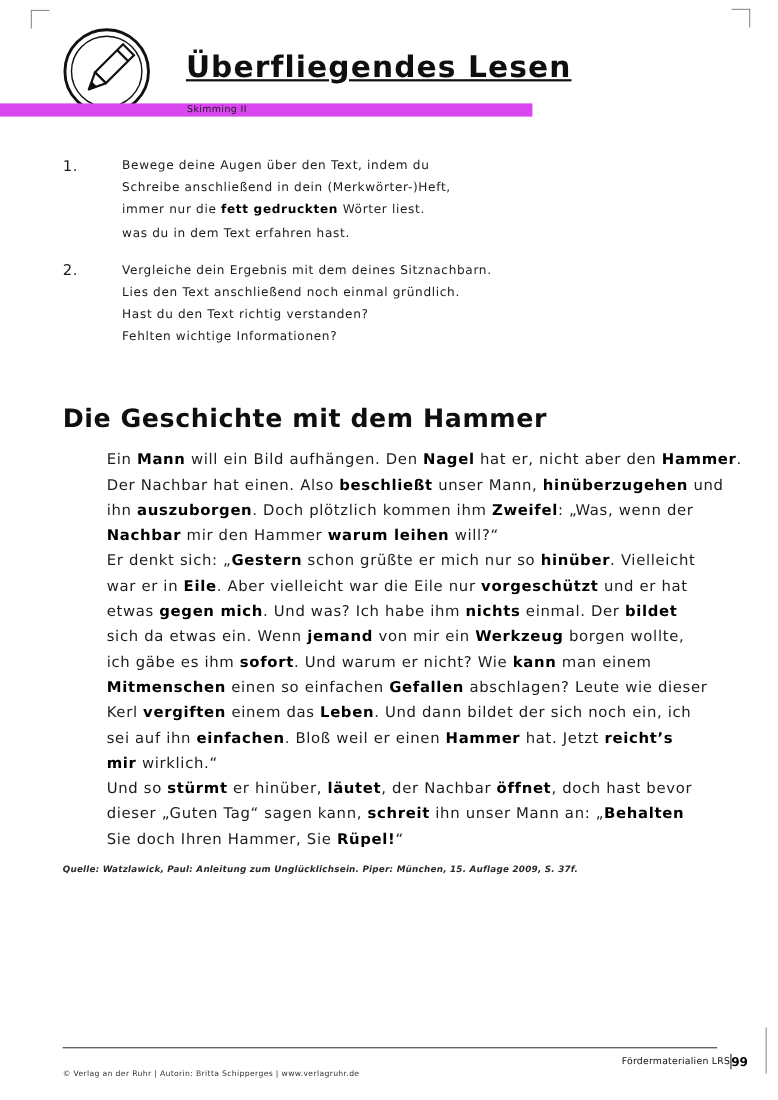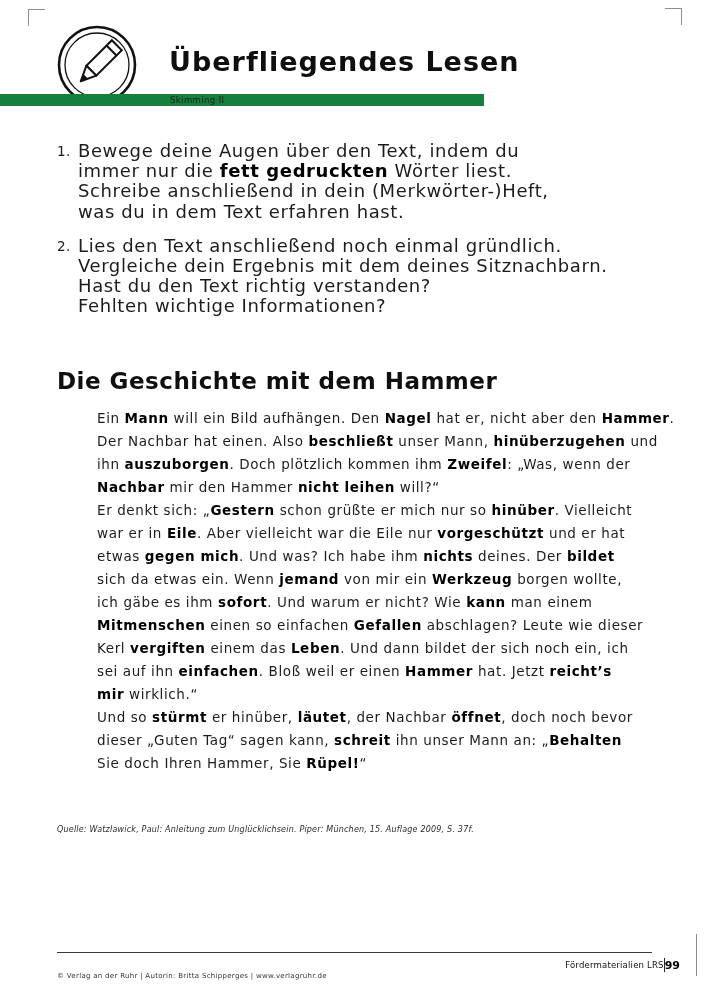--- a/index.html
+++ b/index.html
@@ -7,50 +7,50 @@
   .page {
     position:relative; width:707px; height:1000px; background:#fff;
     font-family:"DejaVu Sans", sans-serif; color:#1c1c1c; overflow:hidden;
   }
   .mark { position:absolute; background:#8d8d8d; }
 
   
   .logo { position:absolute; left:56px; top:24px; width:82px; height:82px; }
   .title {
     position:absolute; left:169px; top:46px; font-size:27px; font-weight:bold;
-    letter-spacing:1px; color:#0f0f0f; white-space:nowrap;
+    letter-spacing:1px; color:#0f0f0f; white-space:nowrap;text-decoration:underline;
   }
-  .subtitle-bar { position:absolute; left:0; top:94px; width:484px; height:12px; background:#15803d; }
+  .subtitle-bar { position:absolute; left:0; top:94px; width:484px; height:12px; background:#d946ef; }
   .subtitle-bar .sub {
     position:absolute; left:170px; top:0; font-size:8.5px; line-height:12px;
     letter-spacing:0.4px; color:#1d1d1d;
   }
 
   
   .text-line { white-space:pre; }
   .b { font-weight:bold; color:#000; }
 
   
   .instructions { position:absolute; left:57px; top:141px; width:600px; }
   .inst { display:flex; margin-bottom:14px; }
   .inst-num { width:21px; flex:0 0 21px; font-size:13.5px; line-height:20.2px; letter-spacing:0.5px; }
-  .inst-body .text-line { font-size:18px; line-height:20.2px; letter-spacing:0.6px; }
+  .inst-body .text-line { font-size:11px; line-height:20.2px; letter-spacing:0.6px;margin-left:33px; }
 
   
   .story-title {
     position:absolute; left:57px; top:368px; font-size:23px; font-weight:bold;
     letter-spacing:0.5px; color:#0f0f0f; white-space:nowrap;
   }
   .story { position:absolute; left:57px; top:407px; width:610px;margin-left:40px; }
   .story .text-line { font-size:13.5px; line-height:23px; letter-spacing:0.6px; }
 
   
   .source {
-    position:absolute; left:57px; top:825px; font-size:8px; font-style:italic;
-    letter-spacing:0.2px; color:#2a2a2a; white-space:nowrap;
+    position:absolute; left:57px; top:786px; font-size:8px; font-style:italic;
+    letter-spacing:0.2px; color:#2a2a2a; white-space:nowrap;font-weight:bold;
   }
 
   
   .footer-line { position:absolute; left:57px; top:952px; width:595px; height:1px; background:#3a3a3a; }
   .footer-left { position:absolute; left:57px; top:959px; font-size:7px; letter-spacing:0.3px; color:#333; white-space:nowrap;margin-top:13px; }
   .footer-right {
     position:absolute; left:440px; top:955px; width:240px; height:20px;
     display:flex; justify-content:flex-end; align-items:center; gap:0;
   }
   .footer-series { font-size:8.5px; letter-spacing:0.2px; color:#111; white-space:nowrap; }
@@ -83,57 +83,57 @@
   <div class="title">Überfliegendes Lesen</div>
   <div class="subtitle-bar">
     <span class="sub">Skimming II</span>
   </div>
 
   <div class="instructions">
       <div class="inst">
         <div class="inst-num">1.</div>
         <div class="inst-body">
           <div class="text-line"><span>Bewege deine Augen über den Text, indem du</span></div>
+          <div class="text-line"><span>Schreibe anschließend in dein (Merkwörter-)Heft,</span></div>
           <div class="text-line"><span>immer nur die </span><span class="b">fett gedruckten</span><span> Wörter liest.</span></div>
-          <div class="text-line"><span>Schreibe anschließend in dein (Merkwörter-)Heft,</span></div>
           <div class="text-line"><span>was du in dem Text erfahren hast.</span></div>
         </div>
       </div>
       <div class="inst">
         <div class="inst-num">2.</div>
         <div class="inst-body">
+          <div class="text-line"><span>Vergleiche dein Ergebnis mit dem deines Sitznachbarn.</span></div>
           <div class="text-line"><span>Lies den Text anschließend noch einmal gründlich.</span></div>
-          <div class="text-line"><span>Vergleiche dein Ergebnis mit dem deines Sitznachbarn.</span></div>
           <div class="text-line"><span>Hast du den Text richtig verstanden?</span></div>
           <div class="text-line"><span>Fehlten wichtige Informationen?</span></div>
         </div>
       </div>
     </div>
 
   <div class="story-title">Die Geschichte mit dem Hammer</div>
   <div class="story">
       <div class="story-par">
         <div class="text-line"><span>Ein </span><span class="b">Mann</span><span> will ein Bild aufhängen. Den </span><span class="b">Nagel</span><span> hat er, nicht aber den </span><span class="b">Hammer</span><span>.</span></div>
         <div class="text-line"><span>Der Nachbar hat einen. Also </span><span class="b">beschließt</span><span> unser Mann, </span><span class="b">hinüberzugehen</span><span> und</span></div>
         <div class="text-line"><span>ihn </span><span class="b">auszuborgen</span><span>. Doch plötzlich kommen ihm </span><span class="b">Zweifel</span><span>: „Was, wenn der</span></div>
-        <div class="text-line"><span class="b">Nachbar</span><span> mir den Hammer </span><span class="b">nicht leihen</span><span> will?“</span></div>
+        <div class="text-line"><span class="b">Nachbar</span><span> mir den Hammer </span><span class="b">warum leihen</span><span> will?“</span></div>
       </div>
       <div class="story-par">
         <div class="text-line"><span>Er denkt sich: „</span><span class="b">Gestern</span><span> schon grüßte er mich nur so </span><span class="b">hinüber</span><span>. Vielleicht</span></div>
         <div class="text-line"><span>war er in </span><span class="b">Eile</span><span>. Aber vielleicht war die Eile nur </span><span class="b">vorgeschützt</span><span> und er hat</span></div>
-        <div class="text-line"><span>etwas </span><span class="b">gegen mich</span><span>. Und was? Ich habe ihm </span><span class="b">nichts</span><span> deines. Der </span><span class="b">bildet</span></div>
+        <div class="text-line"><span>etwas </span><span class="b">gegen mich</span><span>. Und was? Ich habe ihm </span><span class="b">nichts</span><span> einmal. Der </span><span class="b">bildet</span></div>
         <div class="text-line"><span>sich da etwas ein. Wenn </span><span class="b">jemand</span><span> von mir ein </span><span class="b">Werkzeug</span><span> borgen wollte,</span></div>
         <div class="text-line"><span>ich gäbe es ihm </span><span class="b">sofort</span><span>. Und warum er nicht? Wie </span><span class="b">kann</span><span> man einem</span></div>
         <div class="text-line"><span class="b">Mitmenschen</span><span> einen so einfachen </span><span class="b">Gefallen</span><span> abschlagen? Leute wie dieser</span></div>
         <div class="text-line"><span>Kerl </span><span class="b">vergiften</span><span> einem das </span><span class="b">Leben</span><span>. Und dann bildet der sich noch ein, ich</span></div>
         <div class="text-line"><span>sei auf ihn </span><span class="b">einfachen</span><span>. Bloß weil er einen </span><span class="b">Hammer</span><span> hat. Jetzt </span><span class="b">reicht’s</span></div>
         <div class="text-line"><span class="b">mir</span><span> wirklich.“</span></div>
       </div>
       <div class="story-par">
-        <div class="text-line"><span>Und so </span><span class="b">stürmt</span><span> er hinüber, </span><span class="b">läutet</span><span>, der Nachbar </span><span class="b">öffnet</span><span>, doch noch bevor</span></div>
+        <div class="text-line"><span>Und so </span><span class="b">stürmt</span><span> er hinüber, </span><span class="b">läutet</span><span>, der Nachbar </span><span class="b">öffnet</span><span>, doch hast bevor</span></div>
         <div class="text-line"><span>dieser „Guten Tag“ sagen kann, </span><span class="b">schreit</span><span> ihn unser Mann an: „</span><span class="b">Behalten</span></div>
         <div class="text-line"><span>Sie doch Ihren Hammer, Sie </span><span class="b">Rüpel!</span><span>“</span></div>
       </div>
     </div>
 
   <div class="source">Quelle: Watzlawick, Paul: Anleitung zum Unglücklichsein. Piper: München, 15. Auflage 2009, S. 37f.</div>
 
   <div class="footer-line"></div>
   <div class="footer-left">© Verlag an der Ruhr | Autorin: Britta Schipperges | www.verlagruhr.de</div>
   <div class="footer-right">

